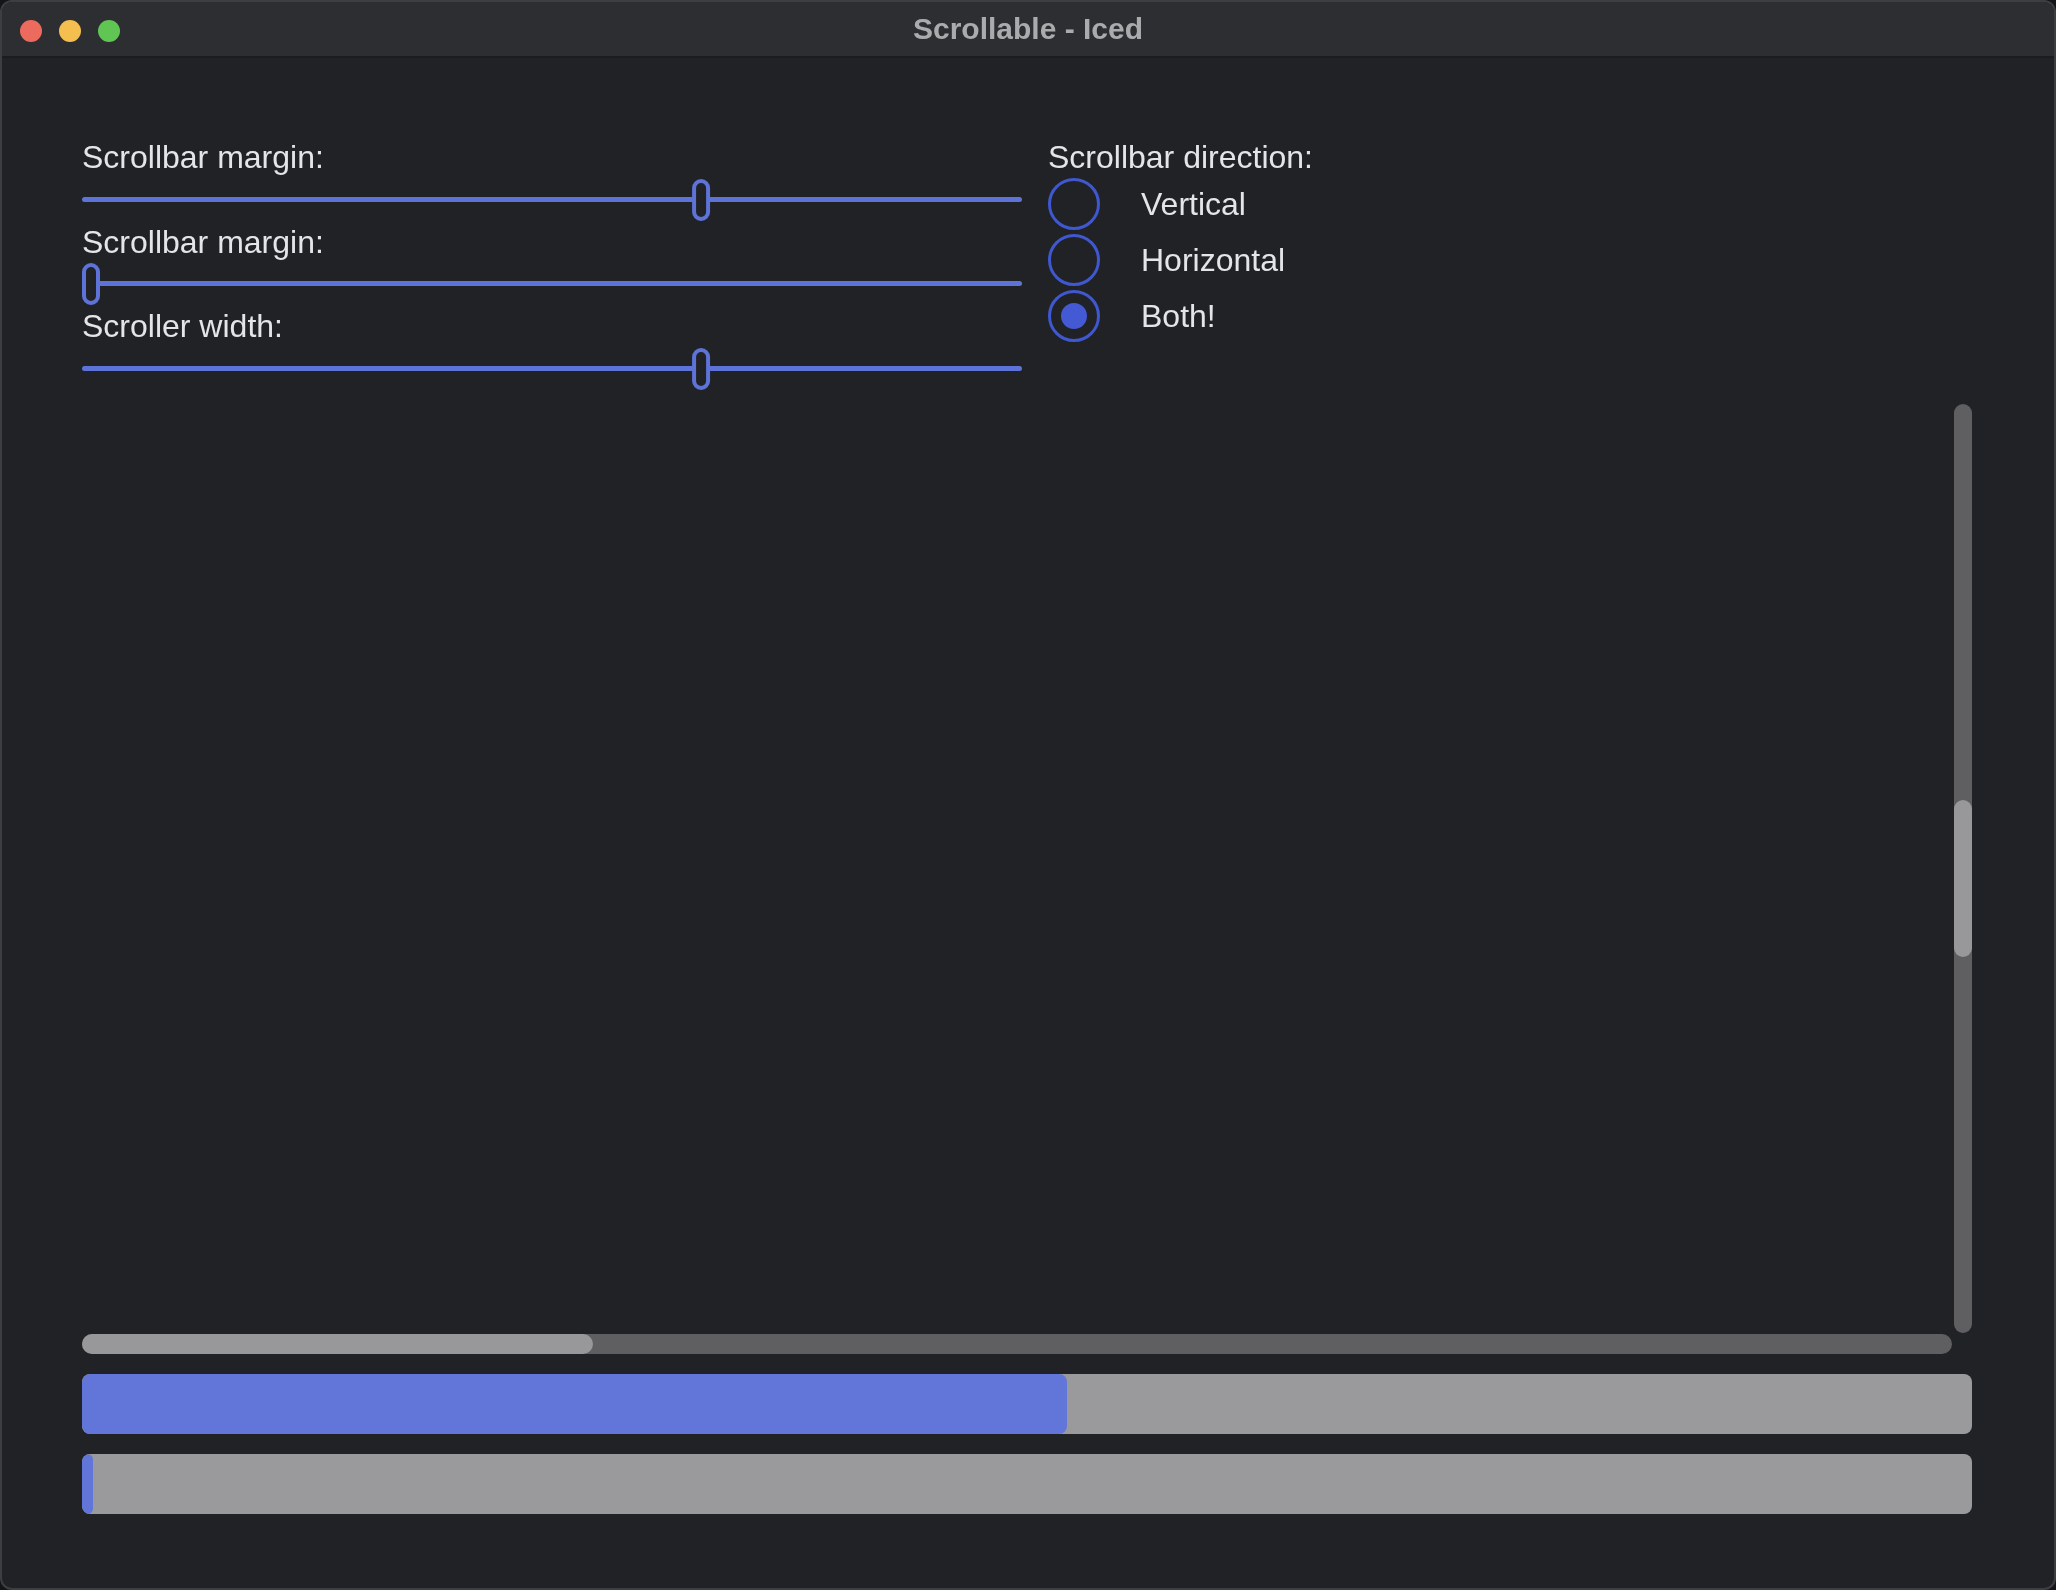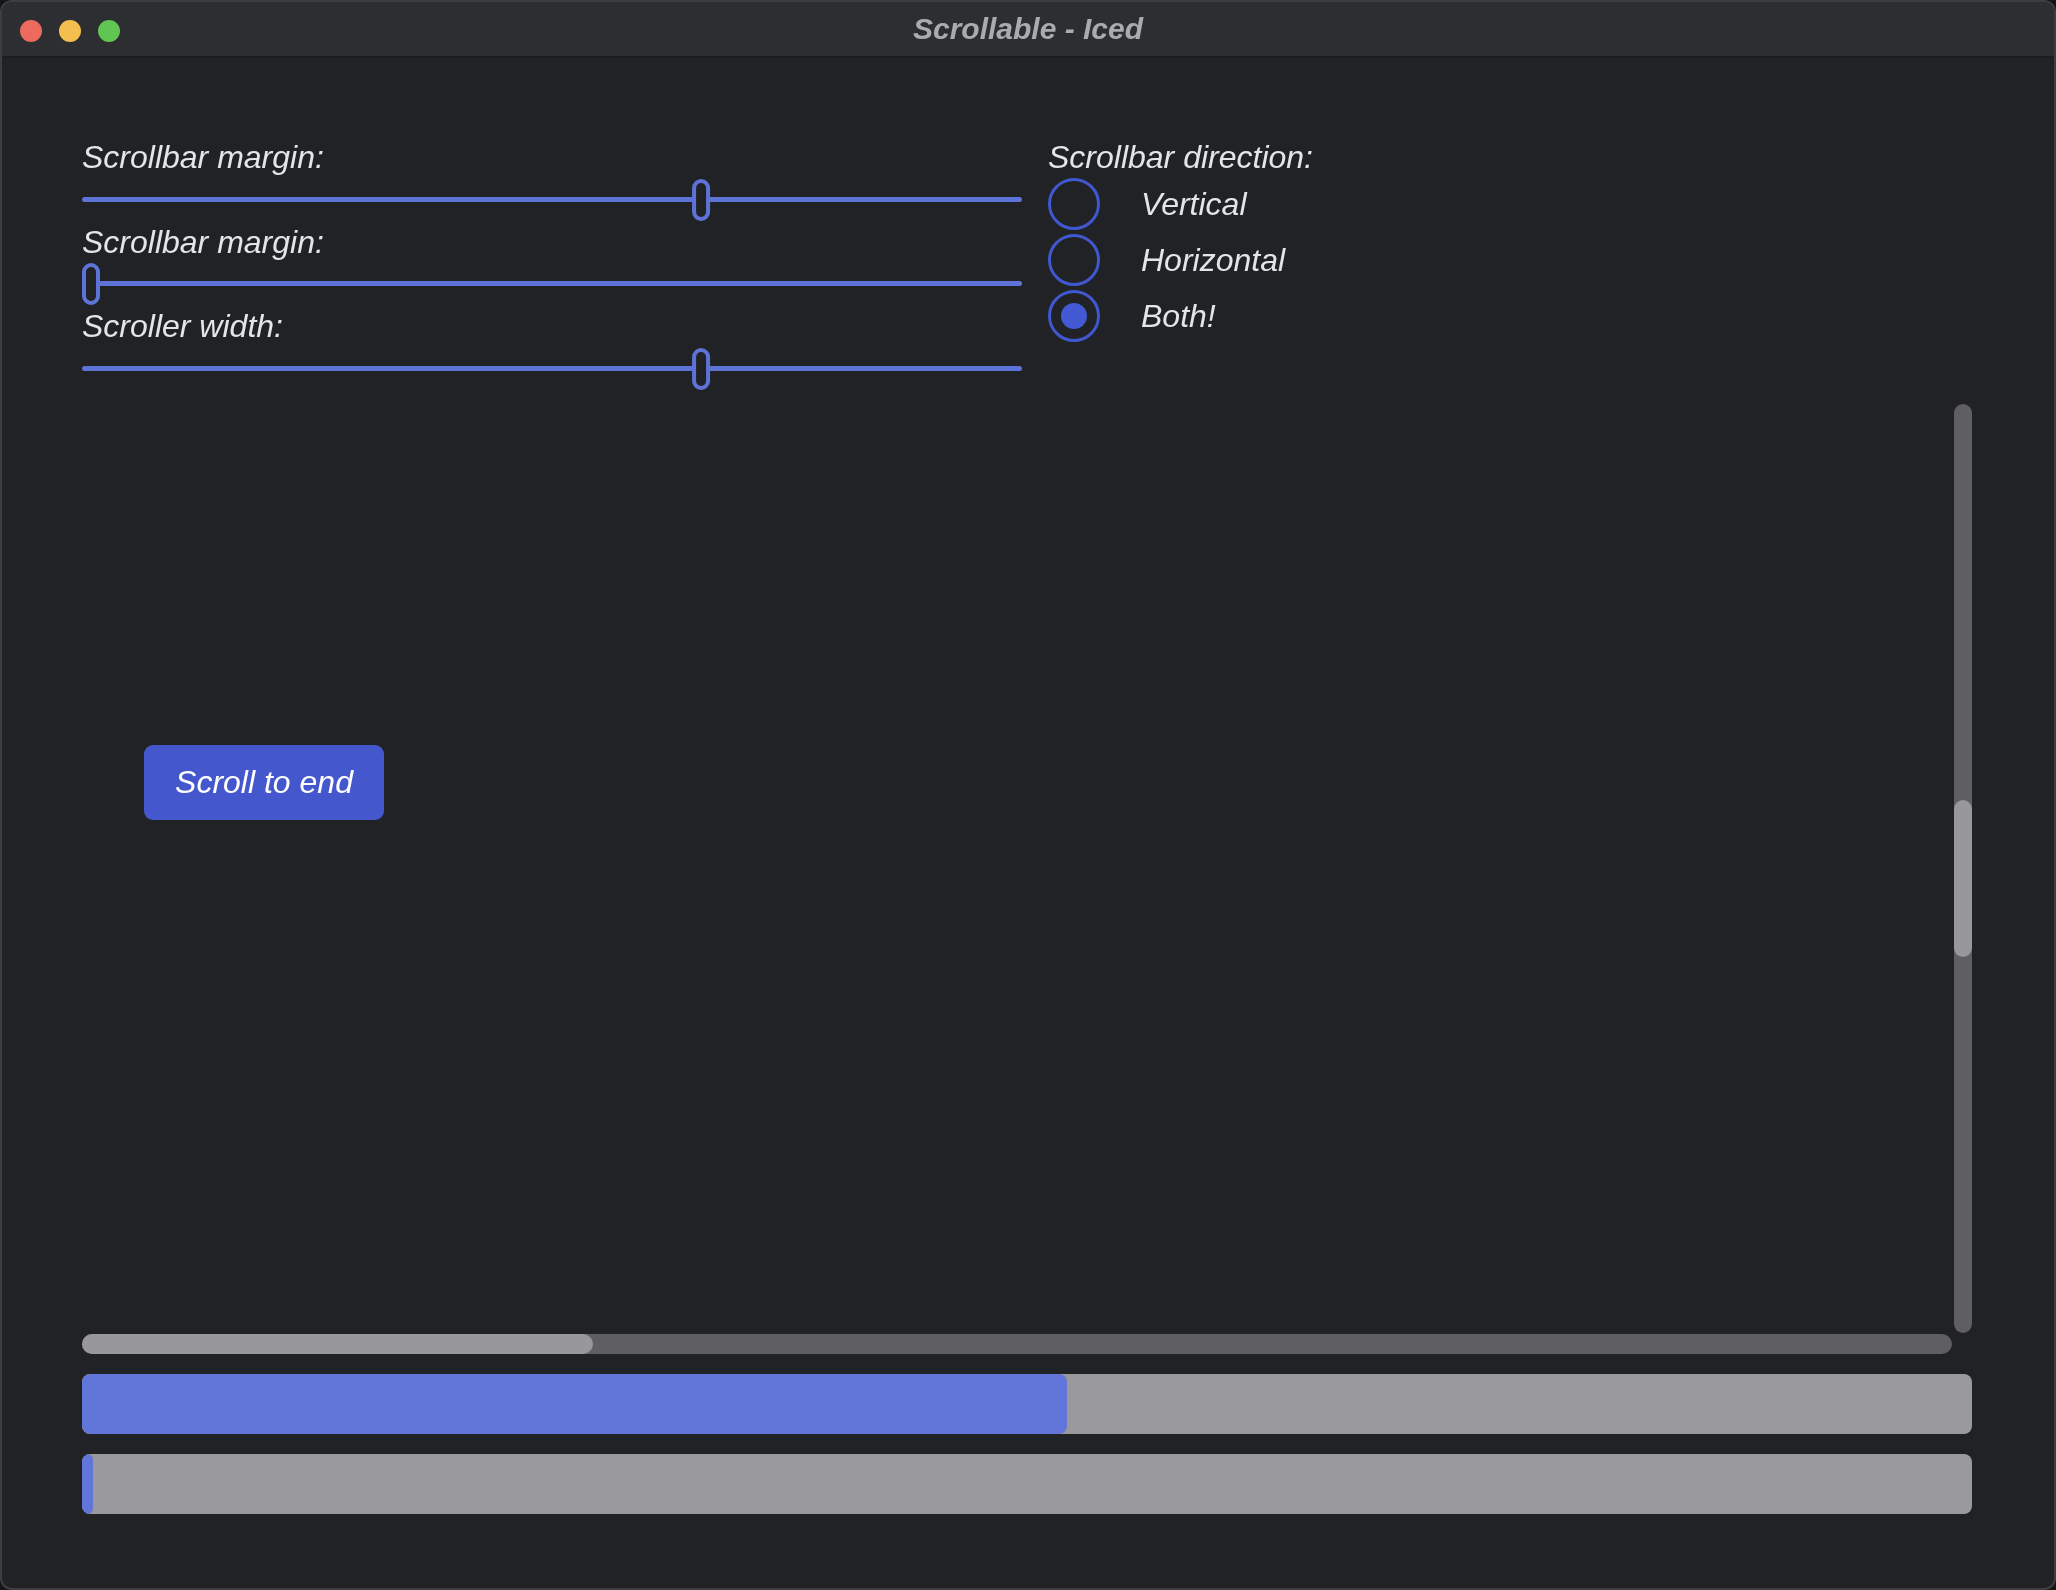--- a/index.html
+++ b/index.html
@@ -1,15 +1,15 @@
 <!DOCTYPE html>
 <html style="--background: #212226; --titlebar: #2d2e31; --text: #e4e5e7; --accent: #5d73d8; --radio: #3f57cf; --radio-dot: #4459d4; --button: #4457cd; --scrollbar-track: #5f5f62; --scrollbar-thumb: #98989b; --progress-track: #9a9a9c; --progress-fill: #6276da; --traffic-close: #ed6a5e; --traffic-minimize: #f4bf4f; --traffic-zoom: #61c554;"><head>
 <meta charset="utf-8">
 <style>
-  * { margin: 0; padding: 0; box-sizing: border-box; font-style: italic; }
+  * { margin: 0; padding: 0; box-sizing: border-box; }
   html, body { width: 2056px; height: 1590px; background: #141517; font-family: "Liberation Sans", sans-serif; }
   .window {
     position: absolute; inset: 0;
     background: var(--background, #212226);
     border: 2px solid #3d3e41;
     border-radius: 12px;
     overflow: hidden;
   }
   
   .titlebar {
@@ -117,21 +117,20 @@
     <div class="radio-circle"></div>
     <div class="radio-label">Horizontal</div>
   </div>
   <div class="radio-row selected" style="top:286px;">
     <div class="radio-circle">
         <div class="radio-dot"></div>
       </div>
     <div class="radio-label">Both!</div>
   </div>
 
-  <button class="btn">Scroll to end</button>
 
   <div class="v-scrollbar">
     <div class="thumb" style="top: 42.6%; height: 16.9%;"></div>
   </div>
   <div class="h-scrollbar">
     <div class="thumb" style="left: 0%; width: 27.3%;"></div>
   </div>
 
   <div class="progress p1">
     <div class="fill" style="width: 52.1%;"></div>

